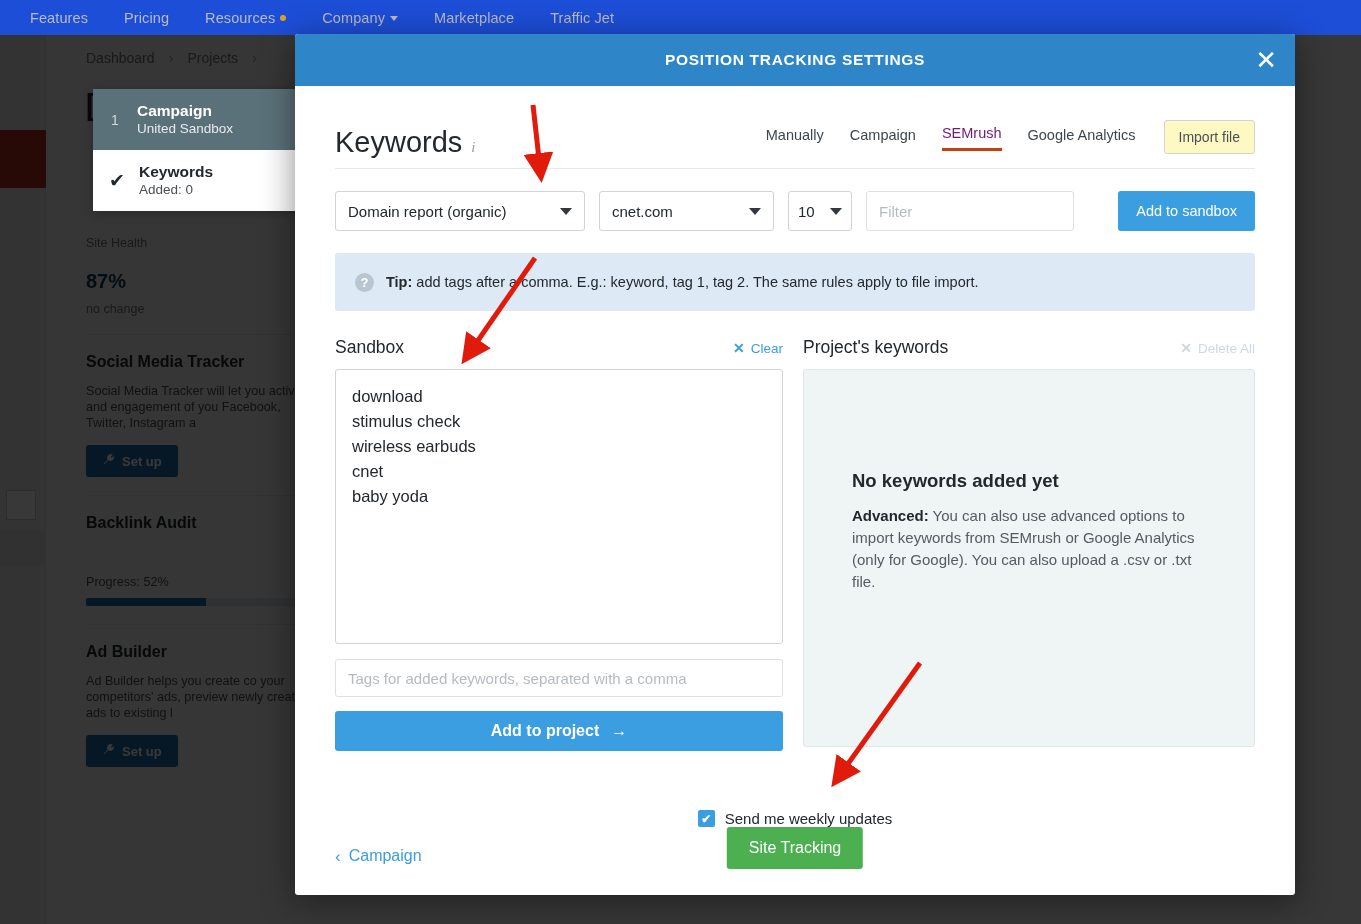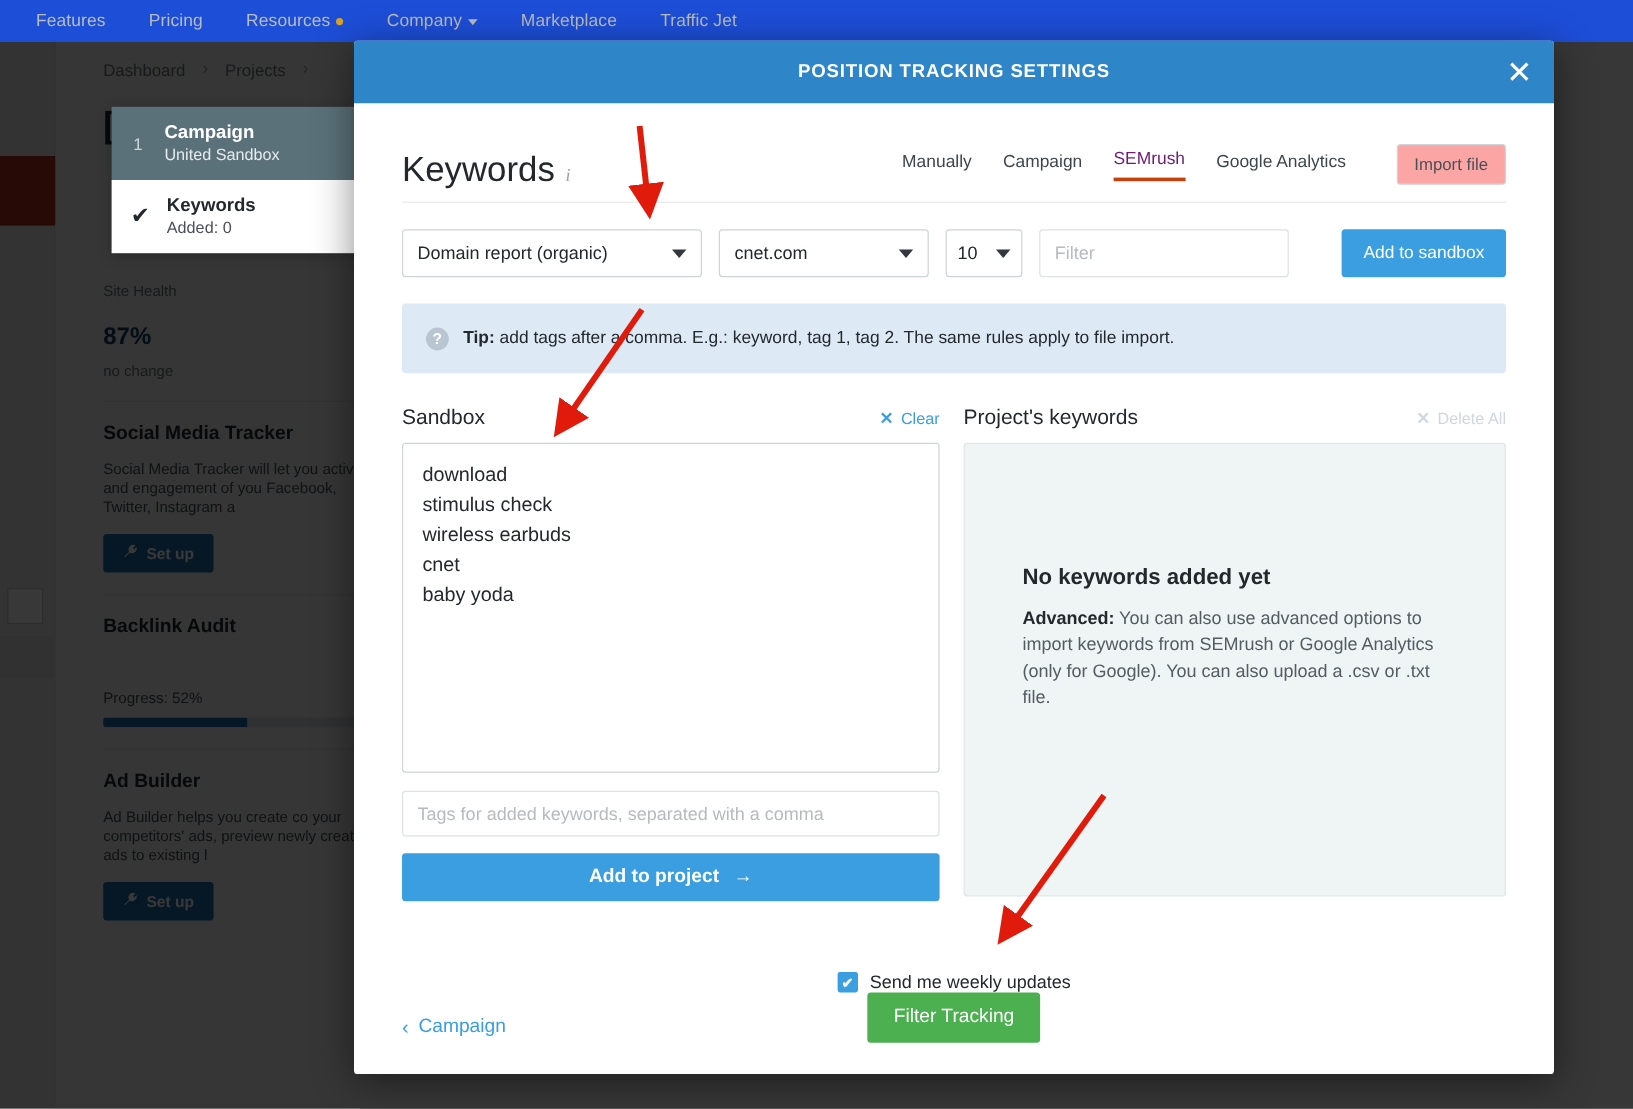--- a/index.html
+++ b/index.html
@@ -84,22 +84,22 @@
   }
   .modal-body { flex: 1; padding: 34px 40px 0 40px; position: relative; }
 
   .kw-head { display: flex; align-items: flex-end; justify-content: space-between; }
   .kw-title { font-size: 29px; color: #23282d; font-weight: 400; display: flex; align-items: baseline; gap: 9px; }
   .kw-info { font-size: 15px; color: #9aa0a6; font-style: italic; font-family: "Liberation Serif", serif; }
   .tabs { display: flex; align-items: center; gap: 26px; padding-bottom: 3px; }
   .tab { font-size: 14.5px; color: #3d464d; padding-bottom: 7px; cursor: pointer; white-space: nowrap; }
   .tab.active { color: #701a75; border-bottom: 3px solid #c2410c; }
   .import-btn {
-    font-size: 14px; color: #4a5057; border: 1px solid #cfd4d8; background: #fca5a5;
-    border-radius: 3px; padding: 8px 14px; margin-left: 16px; margin-bottom: 2px; cursor: pointer;
+    font-size: 14px; color: #4a5057; border: 1px solid #cfd4d8; background: #fef9c3;
+    border-radius: 3px; padding: 8px 14px; margin-left: 2px; margin-bottom: 2px; cursor: pointer;
   }
   .headrule { border-bottom: 1px solid #e7e9eb; margin-top: 9px; }
 
   .controls { display: flex; align-items: center; gap: 14px; margin-top: 22px; }
   .sel {
     height: 40px; border: 1px solid #cfd4d8; border-radius: 3px; background: #fff;
     display: flex; align-items: center; justify-content: space-between;
     padding: 0 12px; font-size: 15px; color: #23282d; cursor: pointer;
   }
   .sel.w1 { width: 250px; } .sel.w2 { width: 175px; } .sel.w3 { width: 64px; padding: 0 9px; gap: 7px; }
@@ -376,21 +376,21 @@
           <span class="cbx">
               <span class="cbx-tick">✔</span>
             </span>
           <span class="weekly-lbl">Send me weekly updates</span>
         </div>
         <div class="footrow">
           <div class="back-link">
             <span class="back-chev">‹</span>
             <span>Campaign</span>
           </div>
-          <button class="start-btn">Filter Tracking</button>
+          <button class="start-btn">Site Tracking</button>
         </div>
       </div>
     </div>
   </div>
 
   <svg class="arrows" width="1361" height="924">
     <defs>
       <marker id="ah" markerWidth="6" markerHeight="6" refX="3" refY="3" orient="auto">
         <path d="M0,0 L6,3 L0,6 z" fill="#e01b0c"></path>
       </marker>

